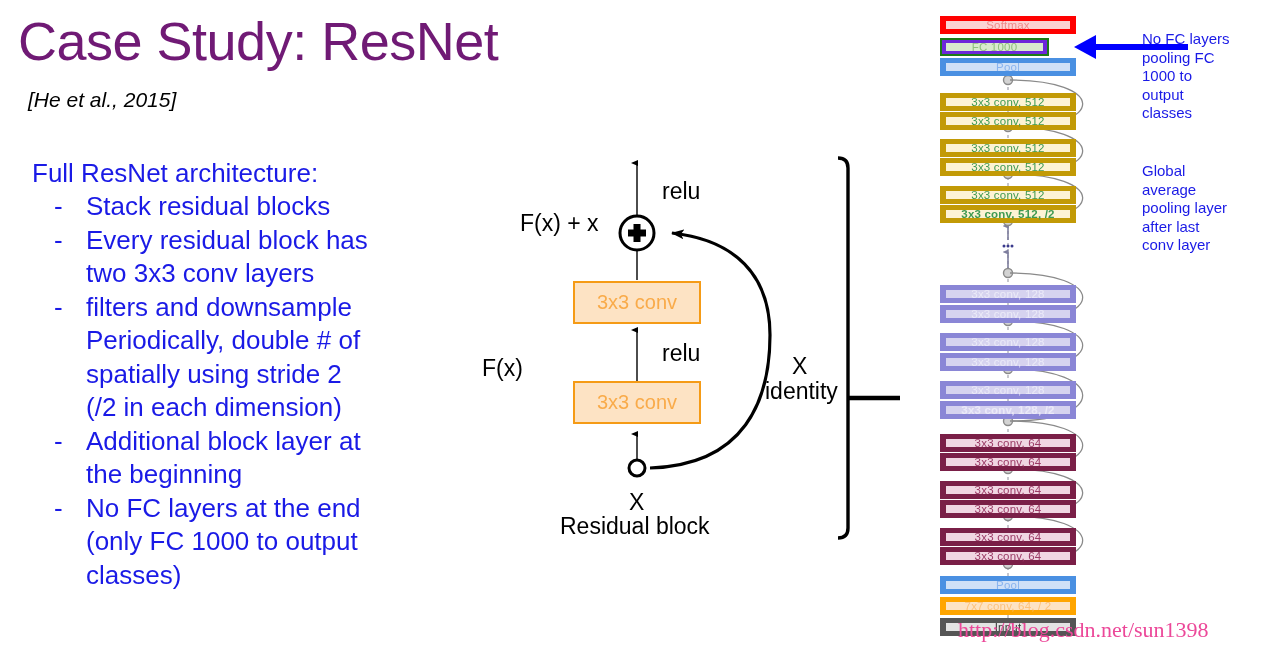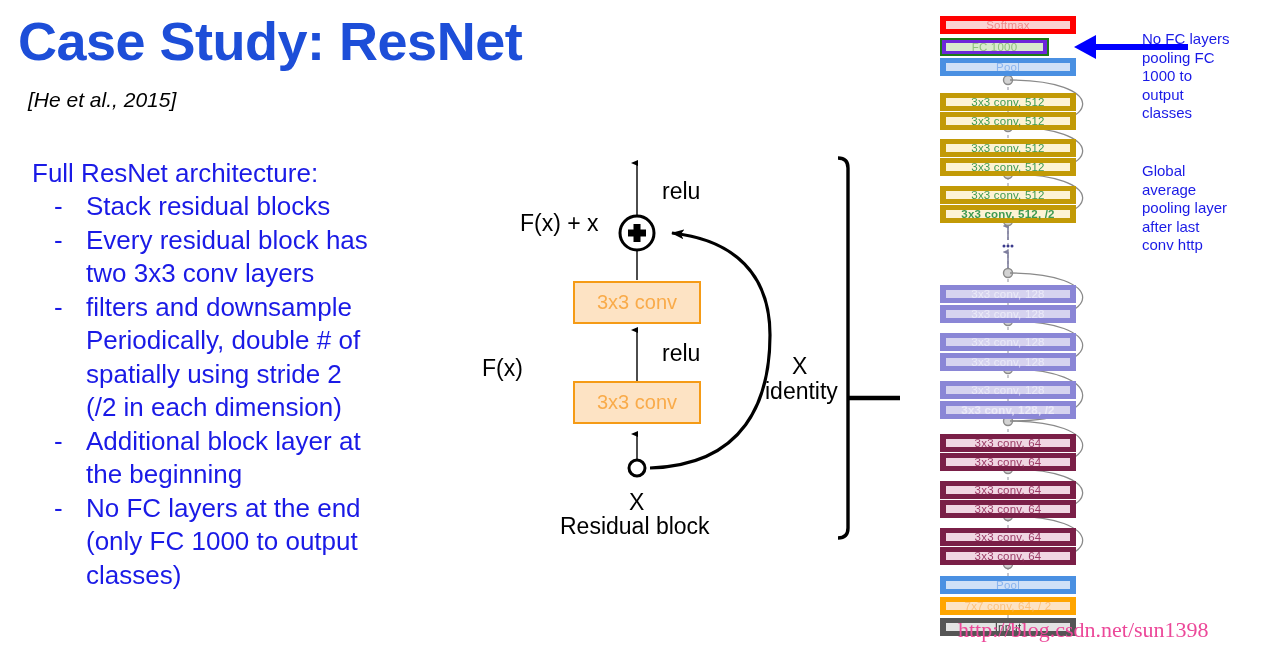--- a/index.html
+++ b/index.html
@@ -10,21 +10,21 @@
     font-family:"Liberation Sans", sans-serif;
     overflow:hidden;
     position:relative;
   }
   #slide{position:absolute;left:0;top:0;width:1266px;height:645px;}
 
   
   #title{
     position:absolute;left:18px;top:12px;
     font-size:54px;line-height:58px;
-    color:#1d4ed8;font-weight:bold;
+    color:#701a75;font-weight:normal;
     letter-spacing:-0.5px;
     white-space:nowrap;
   }
   #citation{
     position:absolute;left:28px;top:88px;
     font-size:21px;color:#000000;
     font-style:italic;white-space:nowrap;
   }
 
   
@@ -319,19 +319,19 @@
       <div>pooling FC</div>
       <div>1000 to</div>
       <div>output</div>
       <div>classes</div>
     </div>
     <div class="annot" style="left:212px;top:162px;">
       <div>Global</div>
       <div>average</div>
       <div>pooling layer</div>
       <div>after last</div>
-      <div>conv http</div>
+      <div>conv layer</div>
     </div>
   </div>
 
   <div id="watermark">http://blog.csdn.net/sun1398</div>
 
 </div>
 
 </body></html>

